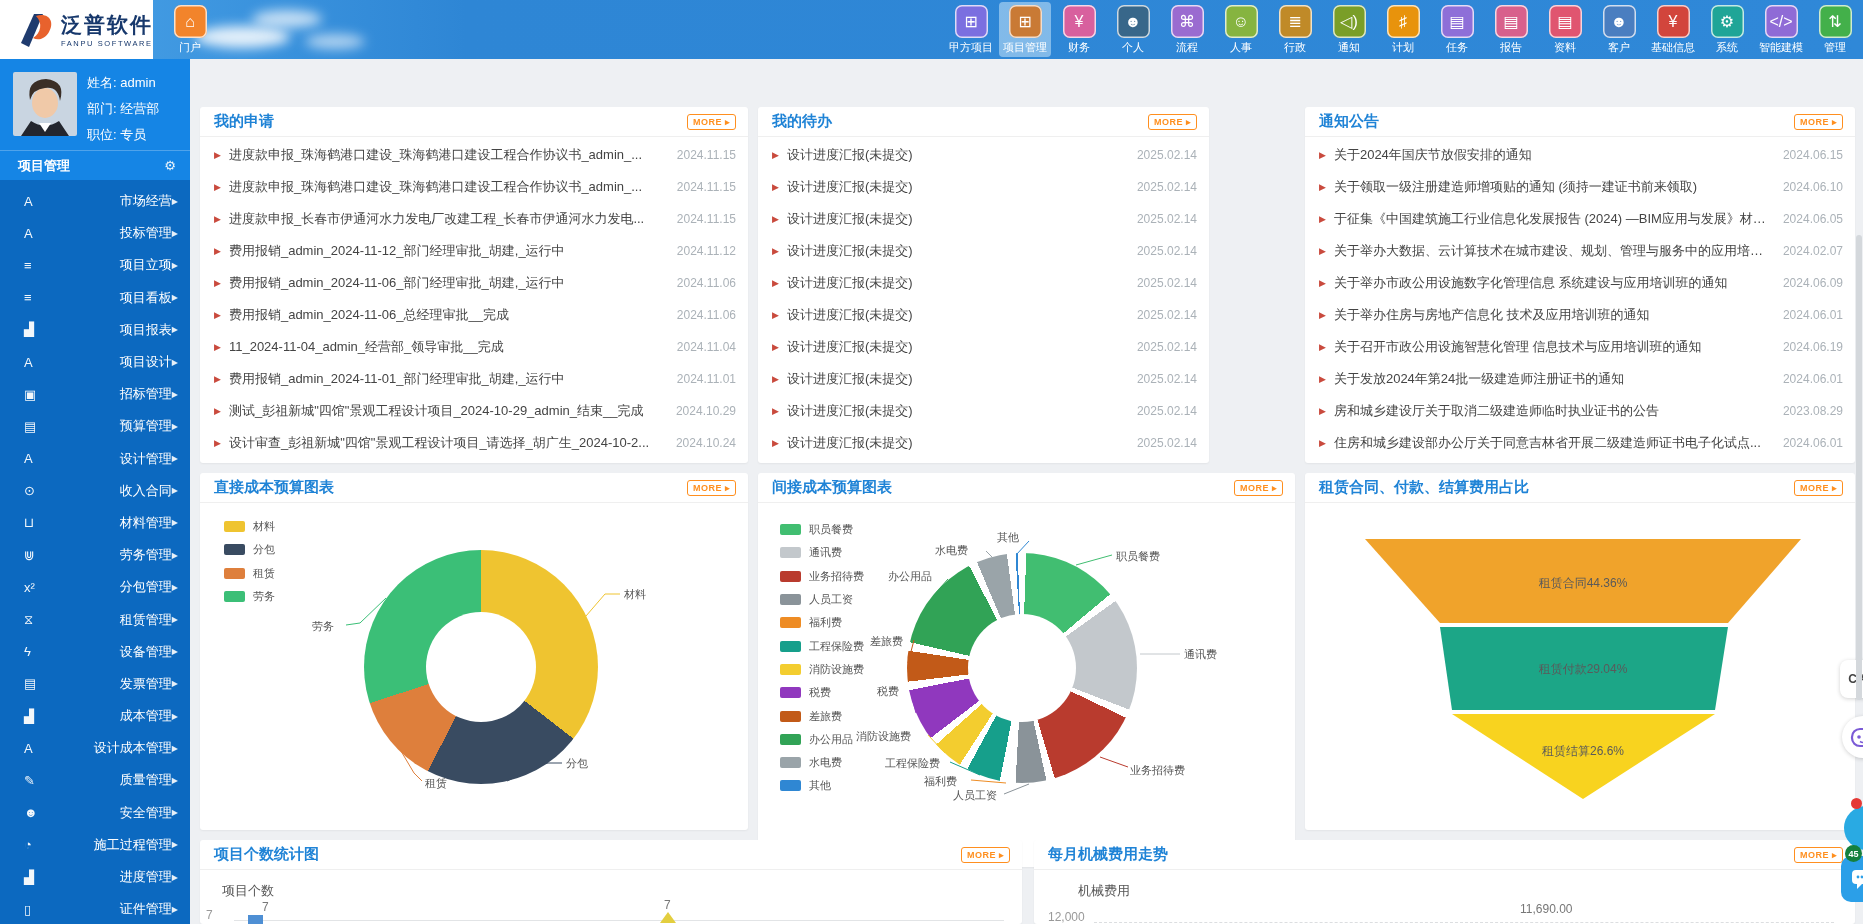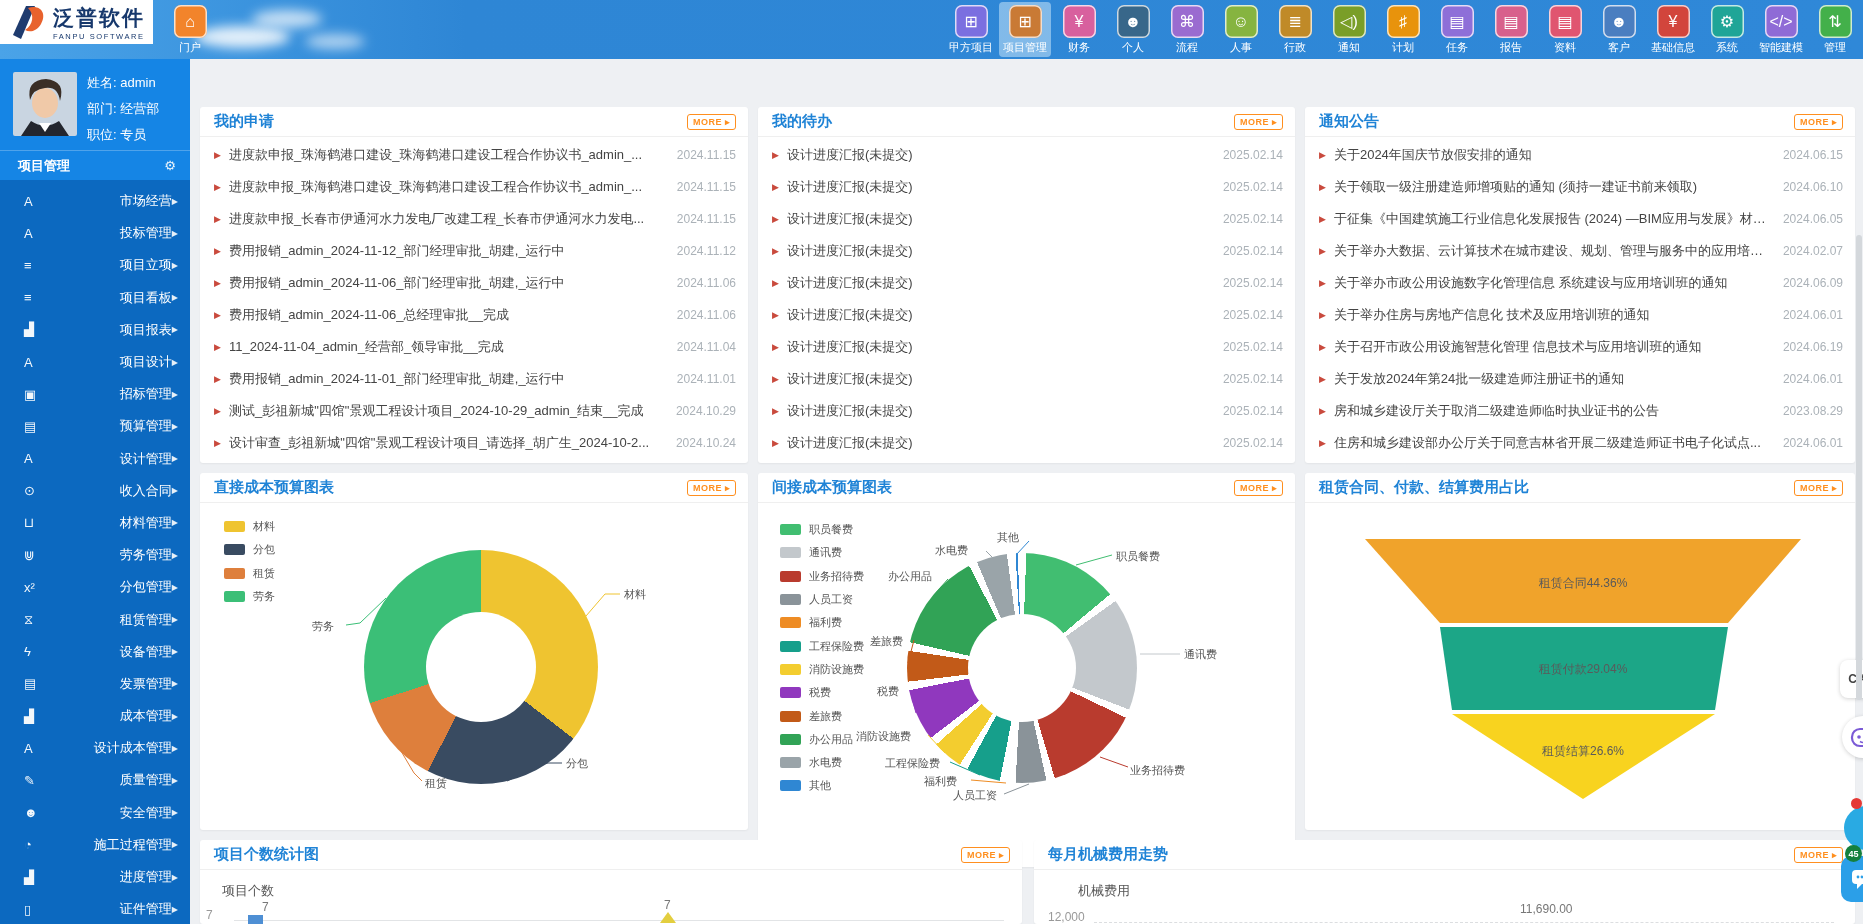--- a/index.html
+++ b/index.html
@@ -3,22 +3,22 @@
 <meta charset="utf-8">
 <style>
   * { box-sizing: border-box; margin: 0; padding: 0; }
   body { font-family: "Liberation Sans", "DejaVu Sans", sans-serif; background:#eef0f3; }
   #screen { position:relative; width:1863px; height:924px; overflow:hidden; background:#eef0f3; }
 
   
   .topbar { position:absolute; left:0; top:0; width:1863px; height:59px;
     background:linear-gradient(90deg,#4AA3E8 0%,#2E86D5 25%,#2F88D8 100%); }
   .cloud { position:absolute; background:#fff; border-radius:50%; filter:blur(6px); opacity:.85; }
-  .logo-box { position:absolute; left:0; top:0; width:153px; height:44px; background:#fff;
-    display:flex; align-items:center; padding-left:9px; }
+  .logo-box { position:absolute; left:0; top:0; width:153px; height:59px; background:#fff;
+    display:flex; align-items:center; padding-left:9px;justify-content:flex-end; }
   .logo-text { margin-left:6px; }
   .logo-cn { font-size:21px; font-weight:bold; color:#17386C; letter-spacing:2px; }
   .logo-en { font-size:7.5px; color:#17386C; letter-spacing:1.6px; }
   .nav-item { display:flex; flex-direction:column; align-items:center; width:52px;
     padding:3px 0 2px; border-radius:4px; cursor:pointer; }
   .nav-item .ico { width:33px; height:33px; border-radius:7px; color:#fff; font-size:16px;
     display:flex; align-items:center; justify-content:center; box-shadow:inset 0 0 0 1.5px rgba(255,255,255,.75); }
   .nav-item .lbl { color:#fff; font-size:11px; margin-top:2px; white-space:nowrap; }
   .nav-item.selected { background:rgba(198,228,250,.55); }
   .nav-home { position:absolute; left:164px; top:2px; }
@@ -445,21 +445,21 @@
         </div>
 
         <div class="lrow">
           <span class="bullet">▶</span>
           <span class="txt">设计审查_彭祖新城"四馆"景观工程设计项目_请选择_胡广生_2024-10-2...</span>
           <span class="date">2024.10.24</span>
         </div>
       </div>
   </div>
 
-  <div class="panel" style="left:758px;top:107px;width:537px;height:356px;">
+  <div class="panel" style="left:758px;top:107px;width:451px;height:356px;">
     <div class="panel-head">
       <span class="panel-title">我的待办</span>
       <button class="more-btn">MORE</button>
     </div>
     <div class="list">
 
         <div class="lrow">
           <span class="bullet">▶</span>
           <span class="txt">设计进度汇报(未提交)</span>
           <span class="date">2025.02.14</span>

